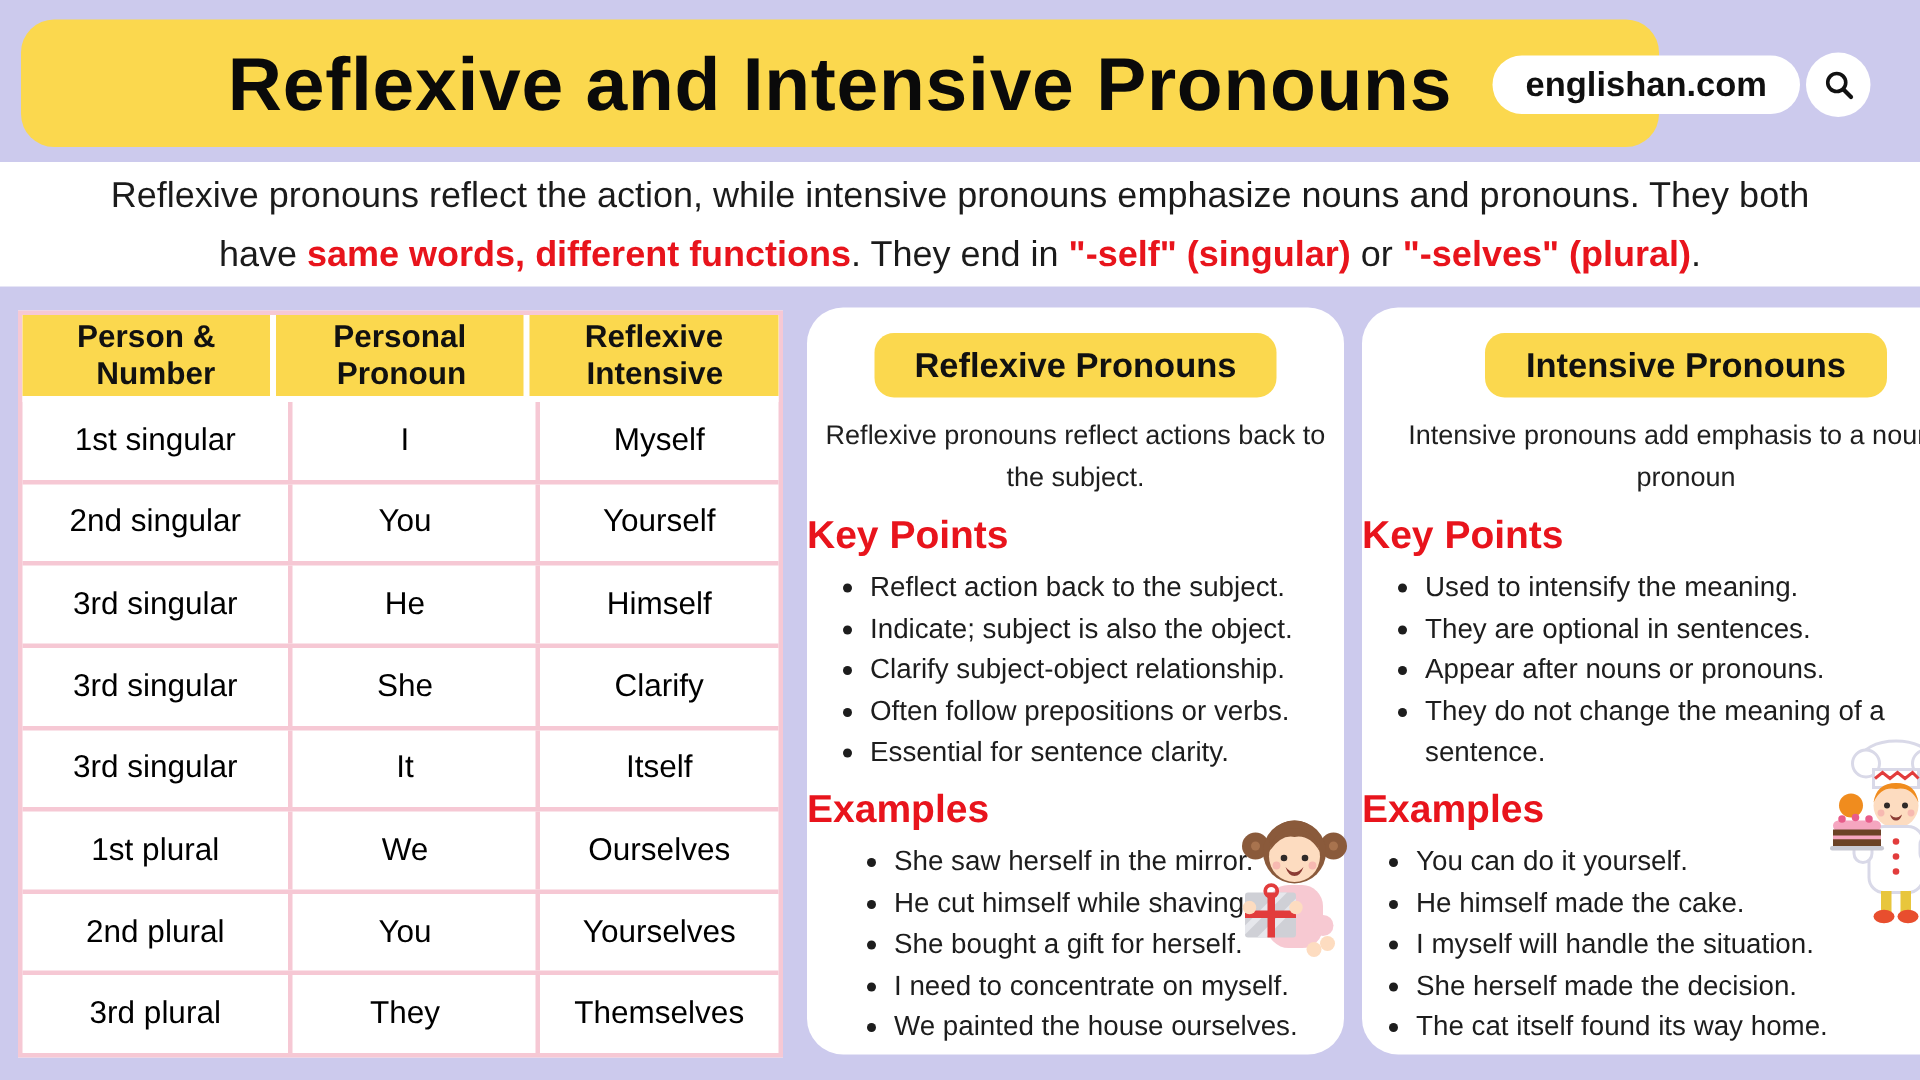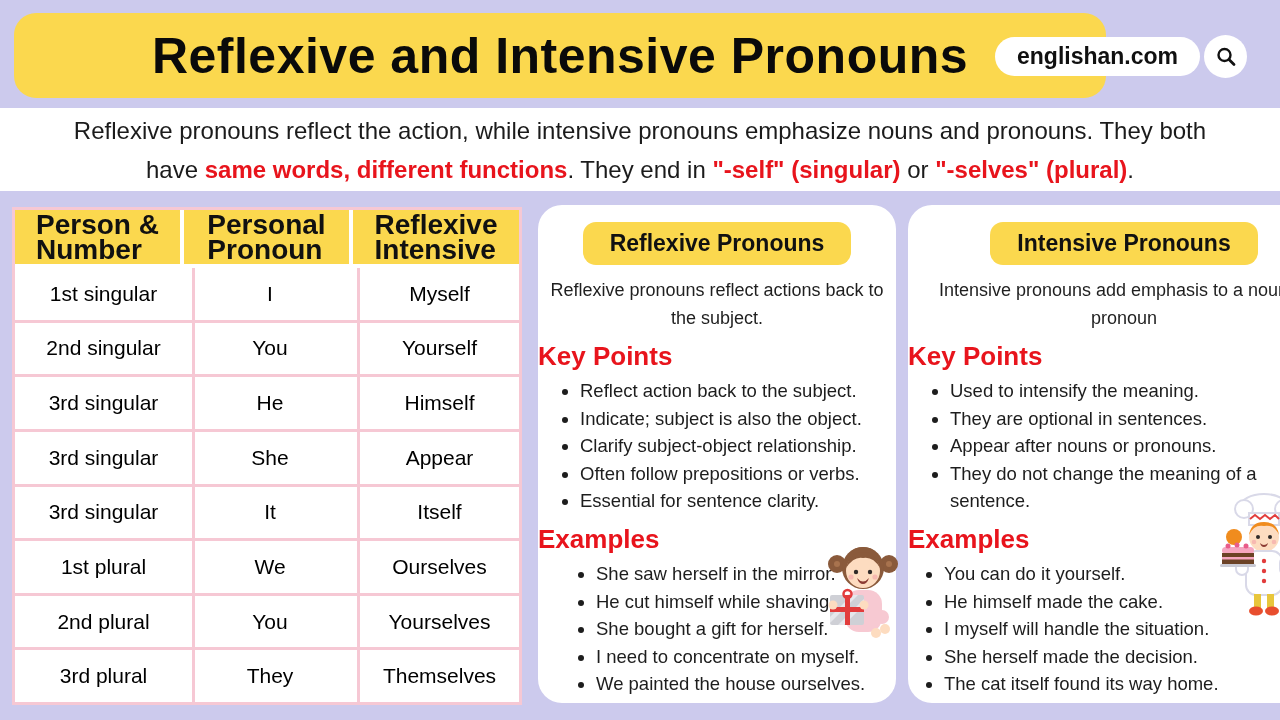--- a/index.html
+++ b/index.html
@@ -53,22 +53,22 @@
     position:absolute;left:12px;top:207px;width:510px;height:498px;
     background:#fff;border:3px solid var(--pink);
     display:flex;flex-direction:column;
   }
   .thead{
     flex:0 0 auto;display:grid;grid-template-columns:165px 165px 1fr;gap:4px;
     background:#fff;padding-bottom:4px;
   }
   .th{
     background:var(--yellow);height:54px;
-    display:flex;align-items:center;justify-content:center;text-align:left;
-    font-size:28px;line-height:25px;font-weight:700;white-space:pre-line;color:#111;
+    display:flex;align-items:center;justify-content:center;text-align:right;
+    font-size:21px;line-height:25px;font-weight:700;white-space:pre-line;color:#111;
   }
   .tbody{flex:1;display:flex;flex-direction:column;}
   .trow{flex:1;display:grid;grid-template-columns:165px 165px 1fr;}
   .trow + .trow{border-top:3px solid var(--pink);}
   .cell{
     display:flex;align-items:center;justify-content:center;
     font-size:21px;color:#000000;margin-left:12px;
   }
   .cell + .cell{border-left:3px solid var(--pink);}
   
@@ -142,21 +142,21 @@
         <div class="cell">Yourself</div>
       </div>
       <div class="trow">
         <div class="cell">3rd singular</div>
         <div class="cell">He</div>
         <div class="cell">Himself</div>
       </div>
       <div class="trow">
         <div class="cell">3rd singular</div>
         <div class="cell">She</div>
-        <div class="cell">Appear</div>
+        <div class="cell">Clarify</div>
       </div>
       <div class="trow">
         <div class="cell">3rd singular</div>
         <div class="cell">It</div>
         <div class="cell">Itself</div>
       </div>
       <div class="trow">
         <div class="cell">1st plural</div>
         <div class="cell">We</div>
         <div class="cell">Ourselves</div>

